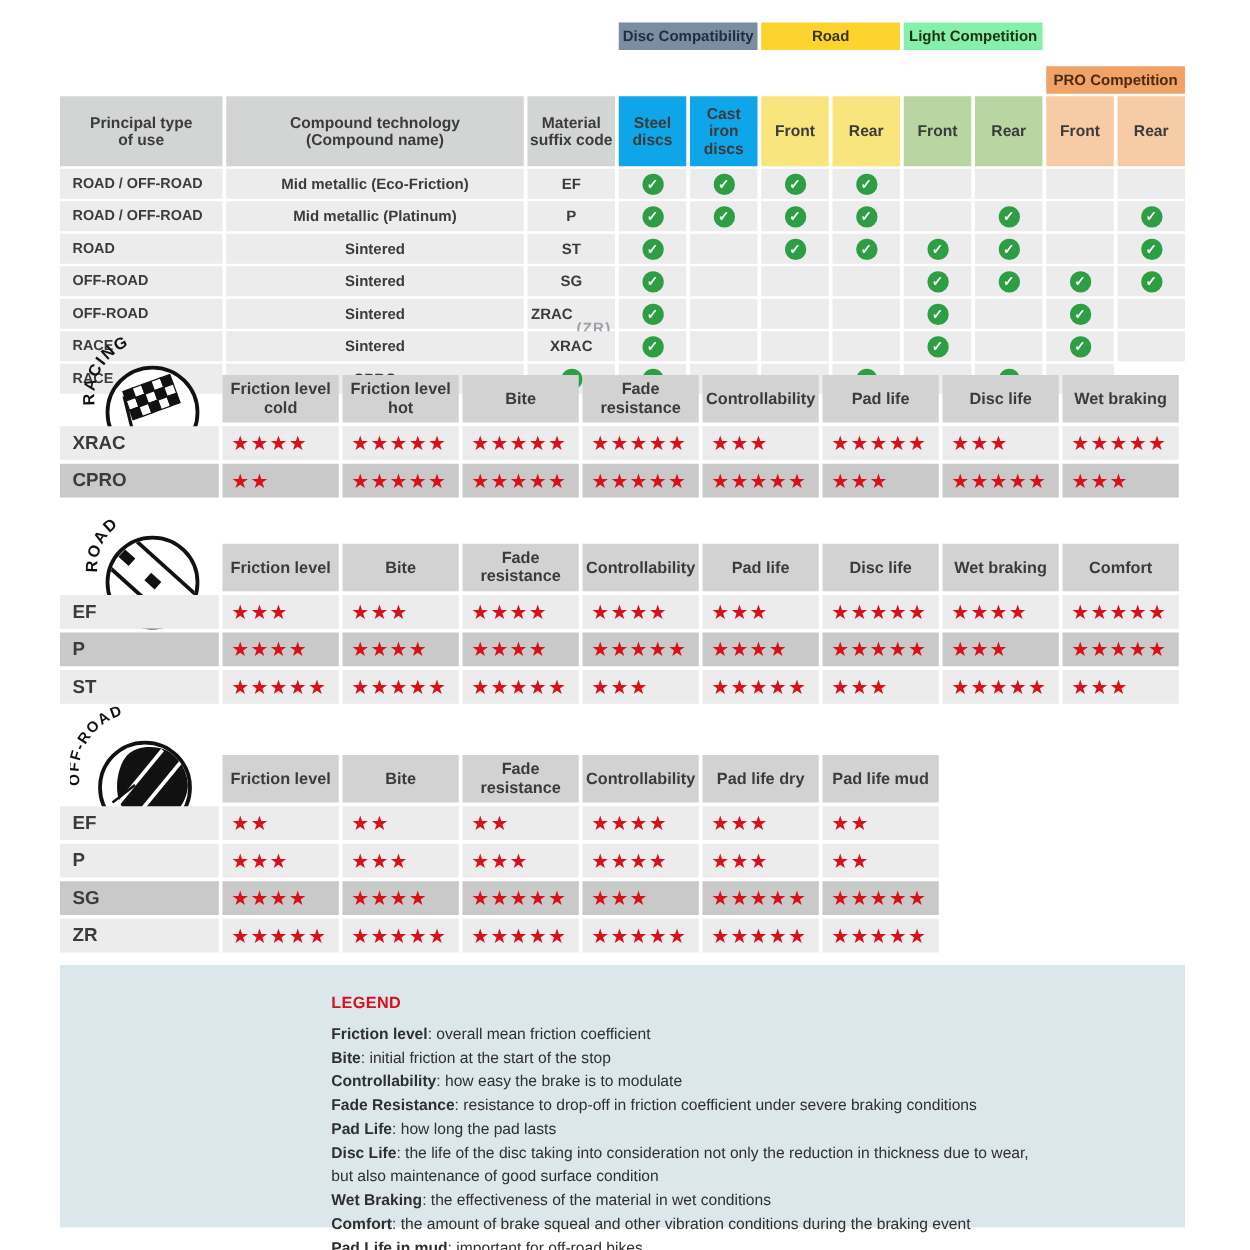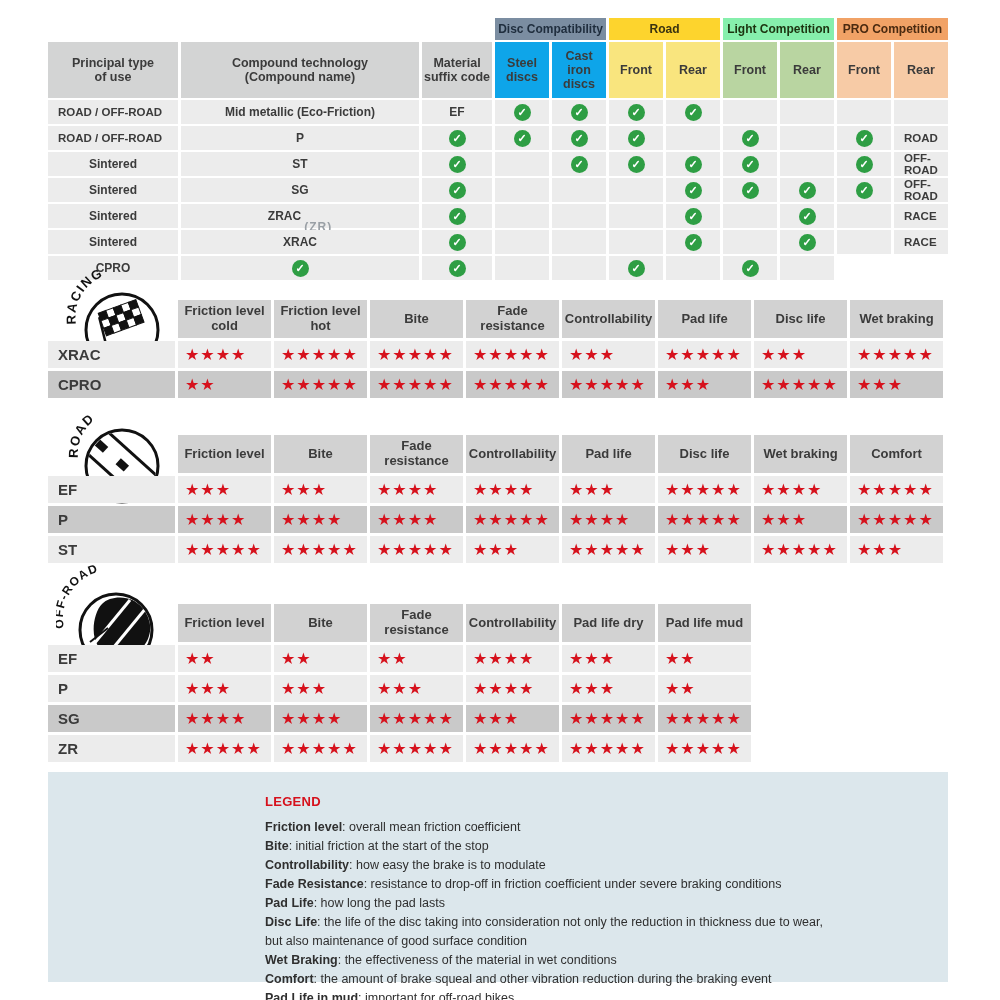--- a/index.html
+++ b/index.html
@@ -61,21 +61,21 @@
 
 <div class="page">
 
   <div id="compat" class="compat-grid">
       <div class="ghost"></div>
       <div class="ghost"></div>
       <div class="ghost"></div>
       <div class="group-cell g-disc" style="grid-column: span 2;">Disc Compatibility</div>
       <div class="group-cell g-road" style="grid-column: span 2;">Road</div>
       <div class="group-cell g-lc" style="grid-column: span 2;">Light Competition</div>
-      <div class="group-cell g-pro" style="grid-column: span 2;">PRO Competition</div>
+      <div class="group-cell g-pro" style="grid-column: span 2; margin-top: 35px;">PRO Competition</div>
       <div class="sub-cell">Principal type
 of use</div>
       <div class="sub-cell">Compound technology
 (Compound name)</div>
       <div class="sub-cell">Material
 suffix code</div>
       <div class="sub-cell sub-disc">Steel
 discs</div>
       <div class="sub-cell sub-disc">Cast iron
 discs</div>
@@ -98,20 +98,21 @@
         <span class="check">✓</span>
       </div>
       <div class="data-cell">
         <span class="check">✓</span>
       </div>
       <div class="data-cell"></div>
       <div class="data-cell"></div>
       <div class="data-cell"></div>
       <div class="data-cell"></div>
       <div class="data-cell use-cell">ROAD / OFF-ROAD</div>
+      <div class="data-cell">Mid metallic (Platinum)</div>
       <div class="data-cell">P</div>
       <div class="data-cell">
         <span class="check">✓</span>
       </div>
       <div class="data-cell">
         <span class="check">✓</span>
       </div>
       <div class="data-cell">
         <span class="check">✓</span>
       </div>
@@ -418,19 +419,19 @@
       <div class="legend-title">LEGEND</div>
       <div id="legend-entries">
           <div class="legend-line"><b>Friction level</b><span>: overall mean friction coefficient</span></div>
           <div class="legend-line"><b>Bite</b><span>: initial friction at the start of the stop</span></div>
           <div class="legend-line"><b>Controllability</b><span>: how easy the brake is to modulate</span></div>
           <div class="legend-line"><b>Fade Resistance</b><span>: resistance to drop-off in friction coefficient under severe braking conditions</span></div>
           <div class="legend-line"><b>Pad Life</b><span>: how long the pad lasts</span></div>
           <div class="legend-line"><b>Disc Life</b><span>: the life of the disc taking into consideration not only the reduction in thickness due to wear,</span></div>
           <div class="legend-line"><span>but also maintenance of good surface condition</span></div>
           <div class="legend-line"><b>Wet Braking</b><span>: the effectiveness of the material in wet conditions</span></div>
-          <div class="legend-line"><b>Comfort</b><span>: the amount of brake squeal and other vibration reduction during the braking event</span></div>
+          <div class="legend-line"><b>Comfort</b><span>: the amount of brake squeal and other vibration conditions during the braking event</span></div>
           <div class="legend-line"><b>Pad Life in mud</b><span>: important for off-road bikes</span></div>
         </div>
     </div>
   </div>
 
 </div>
 
 </body></html>

